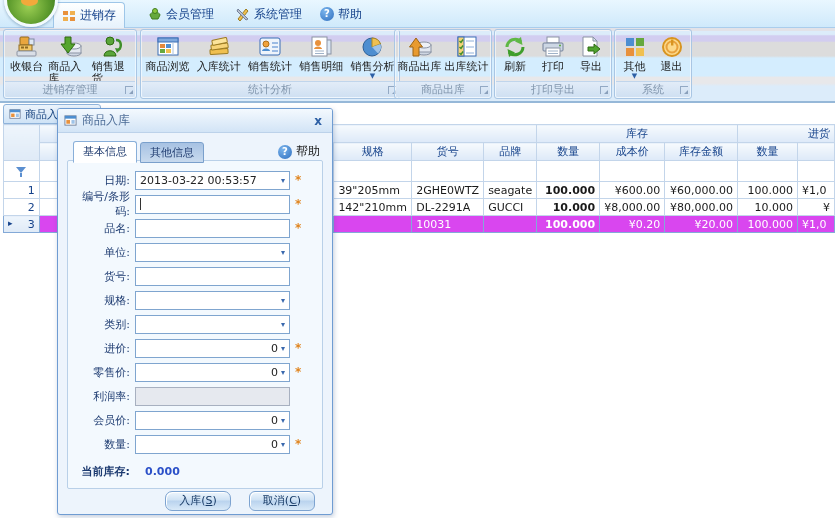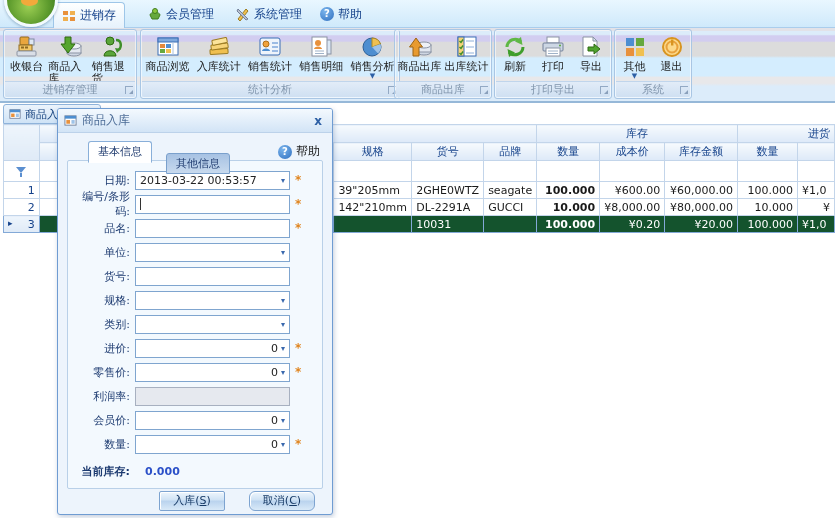--- a/index.html
+++ b/index.html
@@ -52,42 +52,42 @@
   .grid th{background:linear-gradient(#f6fafd,#dde9f8);color:#15428b;font-weight:normal;height:18px;text-align:center;}
   .grid .rh{background:linear-gradient(#eef5fc,#dfeaf7);}
   .grid tr.filter td{height:21px;background:#fff;}
   .grid tr.r td{height:17px;background:#fff;}
   .c-name{text-align:right;padding-right:8px;}
   .c-unit{text-align:center;}
   .c-qty{font-weight:bold;text-align:right;}
   .c-cost,.c-amt,.c-qty2{text-align:right;}
   .c-extra{text-align:left;}
   .num{text-align:right;color:#15428b;}
-  .grid tr.sel td{background:#14532d;color:#fff;border-color:#83a9d7;}
+  .grid tr.sel td{background:#d946ef;color:#fff;border-color:#83a9d7;}
   .grid tr.sel td.rh{background:linear-gradient(#eef5fc,#dfeaf7);color:#15428b;}
   .curarrow{float:left;font-size:9px;color:#15428b;}
   .gh-cut{text-align:left;margin-top:12px;}
   .gh-cut span{display:inline-block;margin-left:66px;}
   .funnel{display:inline-block;vertical-align:middle;}
   .funnel .cone{display:block;width:0;border-left:5px solid transparent;border-right:5px solid transparent;border-top:6px solid #5b8fd0;}
   .funnel .stem{display:block;width:2px;height:4px;background:#5b8fd0;margin-left:4px;}
 
   
   .dialog{position:absolute;left:57px;top:108px;width:276px;height:407px;box-sizing:border-box;
     background:#edf4fc;border:1px solid #6f9cd2;border-radius:3px;z-index:5;
     box-shadow:1px 2px 5px rgba(60,90,140,.3);}
   .dtitle{height:23px;background:linear-gradient(#f4f9fe,#d2e4f6);border-bottom:1px solid #bcd2ea;
     display:flex;align-items:center;gap:5px;padding:0 6px;border-radius:2px 2px 0 0;}
   .dtitle .txt{flex:1;font-size:12px;color:#4a6a95;}
   .dclose{font-size:12px;color:#2d5fa5;font-weight:bold;padding:0 4px;cursor:default;}
-  .dtabs{position:absolute;left:30px;top:32px;display:flex;gap:14px;z-index:2;}
+  .dtabs{position:absolute;left:15px;top:32px;display:flex;gap:3px;z-index:2;}
   .dtab{height:20px;line-height:20px;padding:0 9px;font-size:11px;color:#1e3a6e;
     border:1px solid #89afd9;border-radius:3px 3px 0 0;cursor:default;}
   .dtab.active{background:#fff;border-bottom:1px solid #fff;}
-  .dtab.off{background:linear-gradient(#a7c2e3,#c8daee);border-color:#7aa0cc;margin-top:12px;height:19px;line-height:19px;}
+  .dtab.off{background:linear-gradient(#a7c2e3,#c8daee);border-color:#7aa0cc;margin-top:1px;height:19px;line-height:19px;}
   .dhelp{position:absolute;right:12px;top:34px;display:flex;align-items:center;gap:4px;font-size:12px;color:#1a1a1a;z-index:2;}
   .hicon{width:14px;height:14px;border-radius:50%;flex:none;text-align:center;line-height:14px;
     background:radial-gradient(circle at 35% 30%,#7ab4ec,#2f6fc0);color:#fff;font-size:10px;font-weight:bold;}
   .dpanel{position:absolute;left:9px;right:9px;top:51px;height:327px;
     background:#f3f9fe;border:1px solid #b9d0e8;border-radius:2px;}
   .frow{position:absolute;left:4px;height:24px;display:flex;align-items:center;}
   .flabel{width:58px;flex:none;text-align:right;font-size:11px;color:#1c3a70;margin-right:5px;}
   .fbox{width:155px;height:19px;box-sizing:border-box;background:#fff;border:1px solid #7fa5cf;
     display:flex;align-items:center;padding:0 4px;}
   .fbox.dis{background:#e6e9ef;border-color:#a7b0c0;}
@@ -541,17 +541,17 @@
         </span>
         <span class="req">*</span>
       </div>
 
       <div class="frow" style="top:298px">
         <span class="flabel" style="font-weight:bold;">当前库存:</span>
         <span class="stockval">0.000</span>
       </div>
     </div>
 
-    <div class="dbtn" style="left:101px;"><span>入库(</span><u>S</u><span>)</span></div>
+    <div class="dbtn" style="left:107px;border-radius:7px;"><span>入库(</span><u>S</u><span>)</span></div>
     <div class="dbtn" style="left:191px;border-radius:6px;"><span>取消(</span><u>C</u><span>)</span></div>
   </div>
 
 </div>
 
 </body></html>

